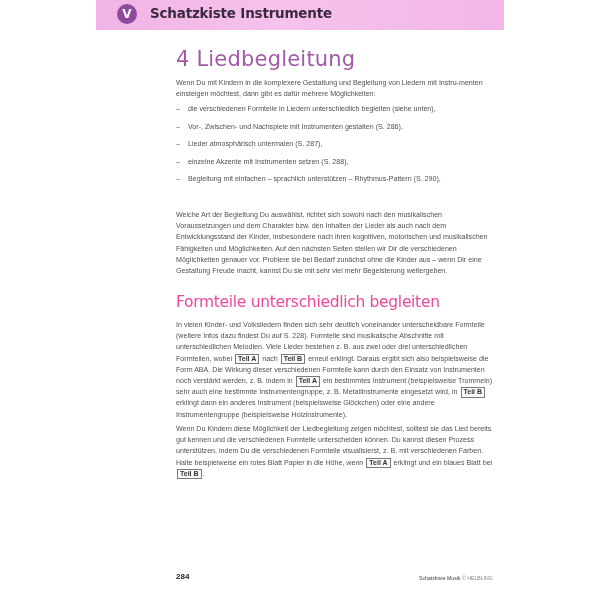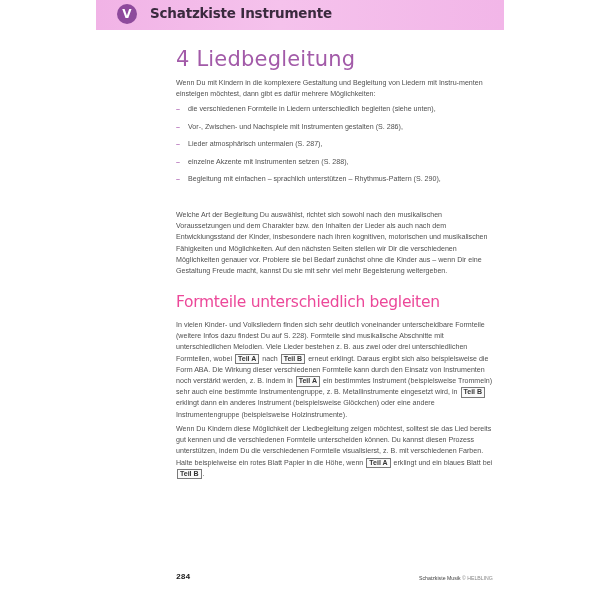--- a/index.html
+++ b/index.html
@@ -36,21 +36,21 @@
     position: absolute; left: 176px; top: 293px; margin: 0;
     font-family: "DejaVu Sans", sans-serif; font-weight: normal; font-size: 15.5px; color: #ec4899;
     letter-spacing: -0.3px;
   }
   .p3 { top: 320px; }
   .p4 { top: 424px; }
   .tag {
     display: inline-block; border: 1px solid #7a7a7a; padding: 0 2px; font-weight: bold; color: #333;
     line-height: 8.5px; font-size: 7px; margin: 0 1px; background: #fafafa;
   }
-  .page-num { position: absolute; left: 176px; top: 572px; font-family: Liberation Mono, monospace; font-weight: bold; font-size: 8px; color: #222; }
+  .page-num { position: absolute; left: 176px; top: 572px; font-family: Liberation Sans, sans-serif; font-weight: bold; font-size: 8px; color: #222; }
   .footer-credit { position: absolute; left: 419px; top: 575px; font-size: 5.2px; color: #444; }
   .footer-credit .pub { color: #888; }
 </style>
 </head>
 <body>
 
 <div class="banner">
   <div class="banner-badge">V</div>
   <div class="banner-title">Schatzkiste Instrumente</div>
 </div>

